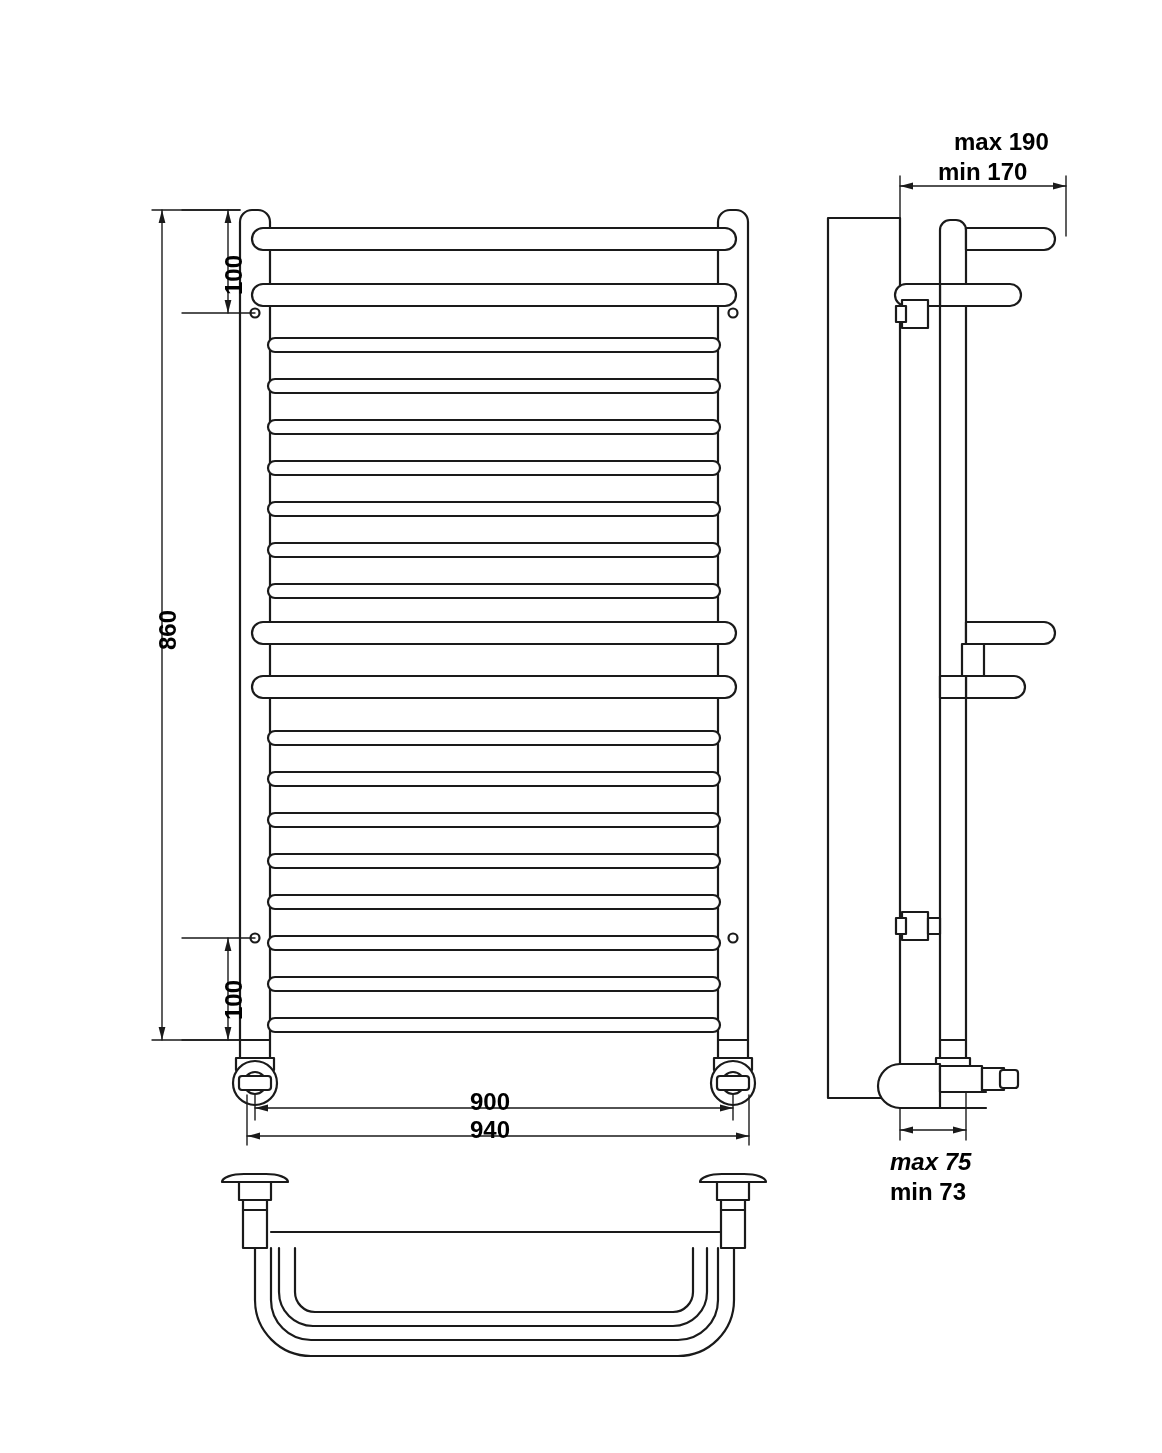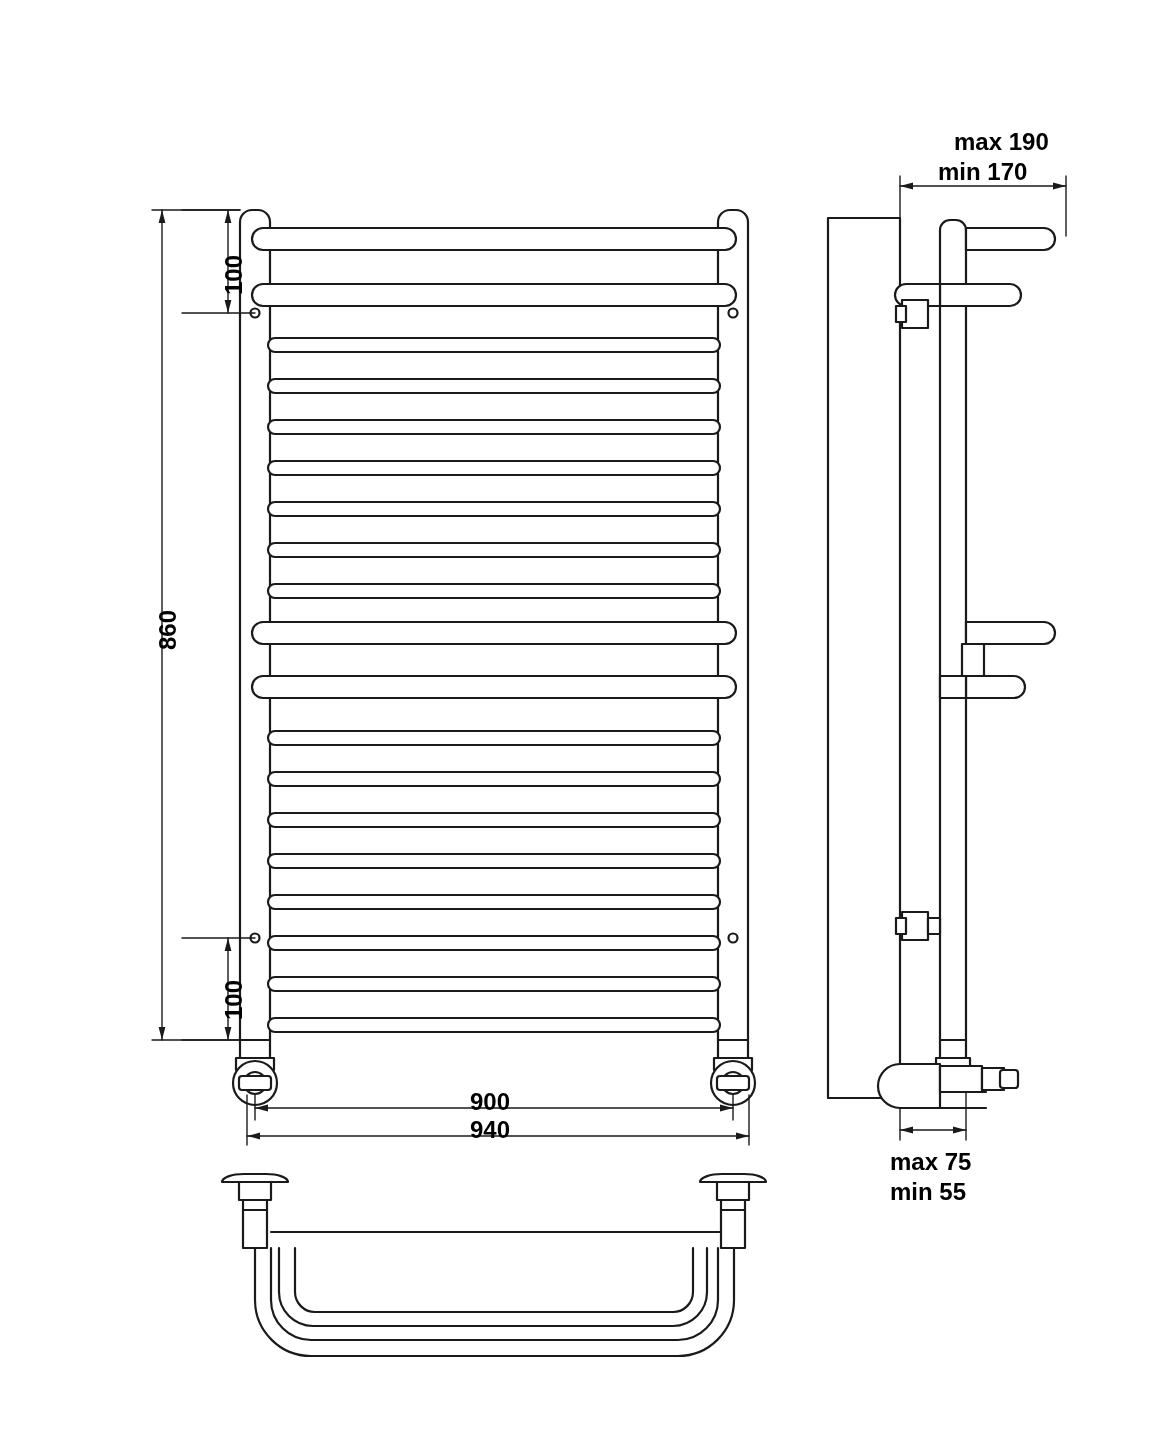--- a/index.html
+++ b/index.html
@@ -233,16 +233,16 @@
   <div class="lbl vert" style="left:154px; top:650px;">860</div>
   <div class="lbl vert" style="left:220px; top:295px;">100</div>
   <div class="lbl vert" style="left:220px; top:1020px;">100</div>
 
   <div class="lbl" style="left:470px; top:1088px;">900</div>
   <div class="lbl" style="left:470px; top:1116px;">940</div>
 
   <div class="lbl" style="left:930px; top:128px;margin-left:24px;">max 190</div>
   <div class="lbl" style="left:938px; top:158px;text-align:center;">min 170</div>
 
-  <div class="lbl" style="left:890px; top:1148px;">max 75</div>
-  <div class="lbl" style="left:890px; top:1178px;">min 55</div>
+  <div class="lbl" style="left:890px; top:1148px;font-style:italic;">max 75</div>
+  <div class="lbl" style="left:890px; top:1178px;">min 73</div>
 
 </div>
 
 </body></html>

